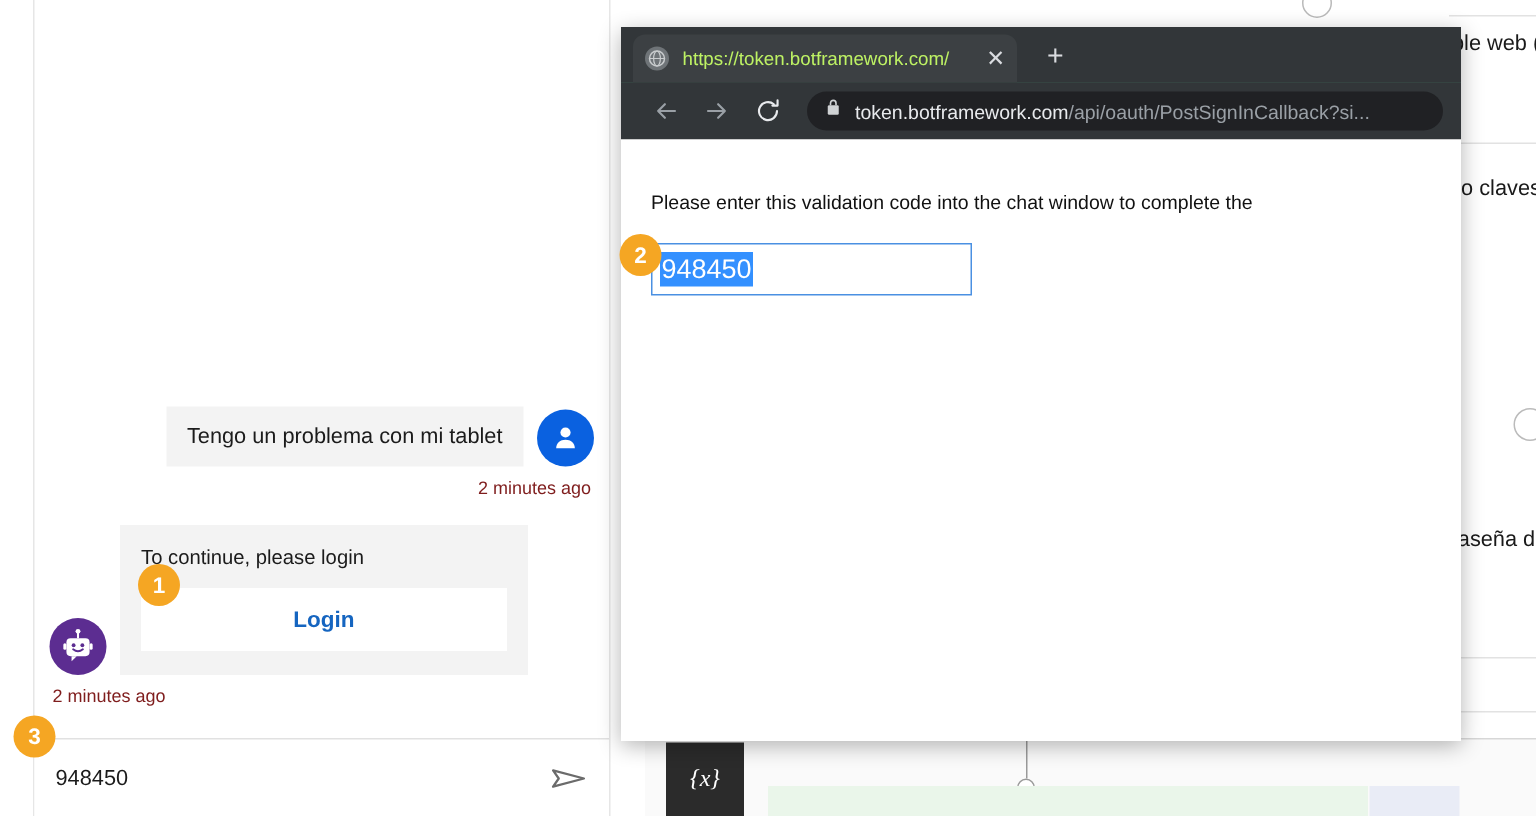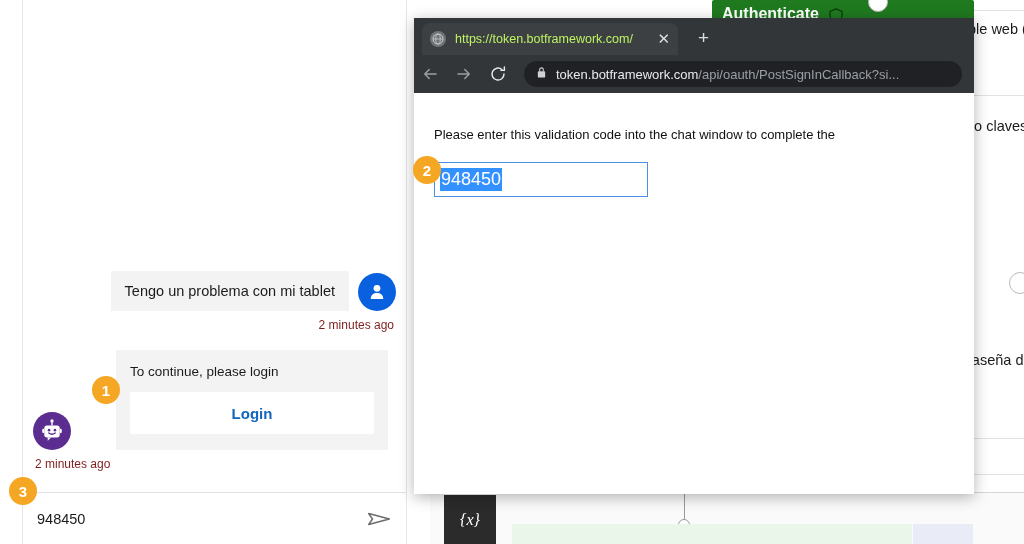--- a/index.html
+++ b/index.html
@@ -101,21 +101,21 @@
     display: flex; align-items: center; justify-content: center;
     flex: 0 0 38px;
   }
   .avatar-user { background: #0a61e0; margin-left: 9px; margin-top: 8px; }
   .avatar-bot  { background: #5c2d91; margin-right: 9px; margin-top: 2px; }
   .timestamp {
     font-size: 12px; color: #7f1d1d; text-align: right; margin-top: 7px; padding-right: 2px;
   }
   .timestamp.left { text-align: left; padding-left: 2px; }
 
-  .msg-row.bot { justify-content: flex-start; margin-top: 18px; gap: 36px; }
+  .msg-row.bot { justify-content: flex-start; margin-top: 18px; }
   .card {
     background: #f3f3f3; width: 272px; padding: 14px 14px 16px 14px;
   }
   .card-text { font-size: 13.5px; color: #1b1b1b; }
   .card-btn {
     margin-top: 13px; background: #ffffff; height: 42px;
     display: flex; align-items: center; justify-content: center;
     color: #1565c0; font-size: 15px; font-weight: bold; cursor: pointer;
   }
 
@@ -163,21 +163,21 @@
     flex: 1; color: #bef264; font-size: 12.5px; white-space: nowrap;
     overflow: hidden; text-overflow: clip;
   }
   .tab-close { color: #dadce0; font-size: 15px; margin-left: 4px; cursor: pointer; }
   .tab-new {
     position: absolute; left: 284px; top: 10px; color: #dadce0;
     font-size: 19px; cursor: pointer; line-height: 1;
   }
   .toolbar {
     position: absolute; left: 0; top: 37px; width: 560px; height: 38px;
-    background: #323639; display: flex; align-items: center; padding-left: 2px;
+    background: #323639; display: flex; align-items: center; padding-left: 16px;
   }
   .nav-btn {
     width: 28px; height: 28px; margin-right: 6px;
     display: flex; align-items: center; justify-content: center;
     color: #9aa0a6; cursor: pointer;
   }
   .omnibox {
     flex: 1; height: 26px; background: #202124; border-radius: 13px;
     display: flex; align-items: center; padding: 0 12px; margin: 0 12px 0 6px;
     overflow: hidden;
@@ -228,26 +228,20 @@
 
 <div id="root">
 
   <div class="bg-layer">
 
     <div class="bg-hr bg-hr-1"></div>
     <div class="bg-hr bg-hr-2"></div>
     <div class="bg-hr bg-hr-3"></div>
     <div class="bg-hr bg-hr-4"></div>
 
-    <div class="bg-green-banner">
-      <span class="bg-auth-label">Authenticate</span>
-      <svg class="bg-shield-icon" viewBox="0 0 24 24">
-        <path d="M12 2 L21 6 V12 C21 17 16.5 21 12 22 C7.5 21 3 17 3 12 V6 Z" fill="none" stroke="#0d3f0d" stroke-width="2"></path>
-      </svg>
-    </div>
     <div class="bg-circle-node"></div>
 
     <span class="bg-text bg-text-1">ble web (</span>
     <span class="bg-text bg-text-2">no claves</span>
     <span class="bg-text bg-text-3">e</span>
     <span class="bg-text bg-text-4">traseña d</span>
 
     <div class="bg-oval-node"></div>
     <div class="bg-small-panel"></div>
 

